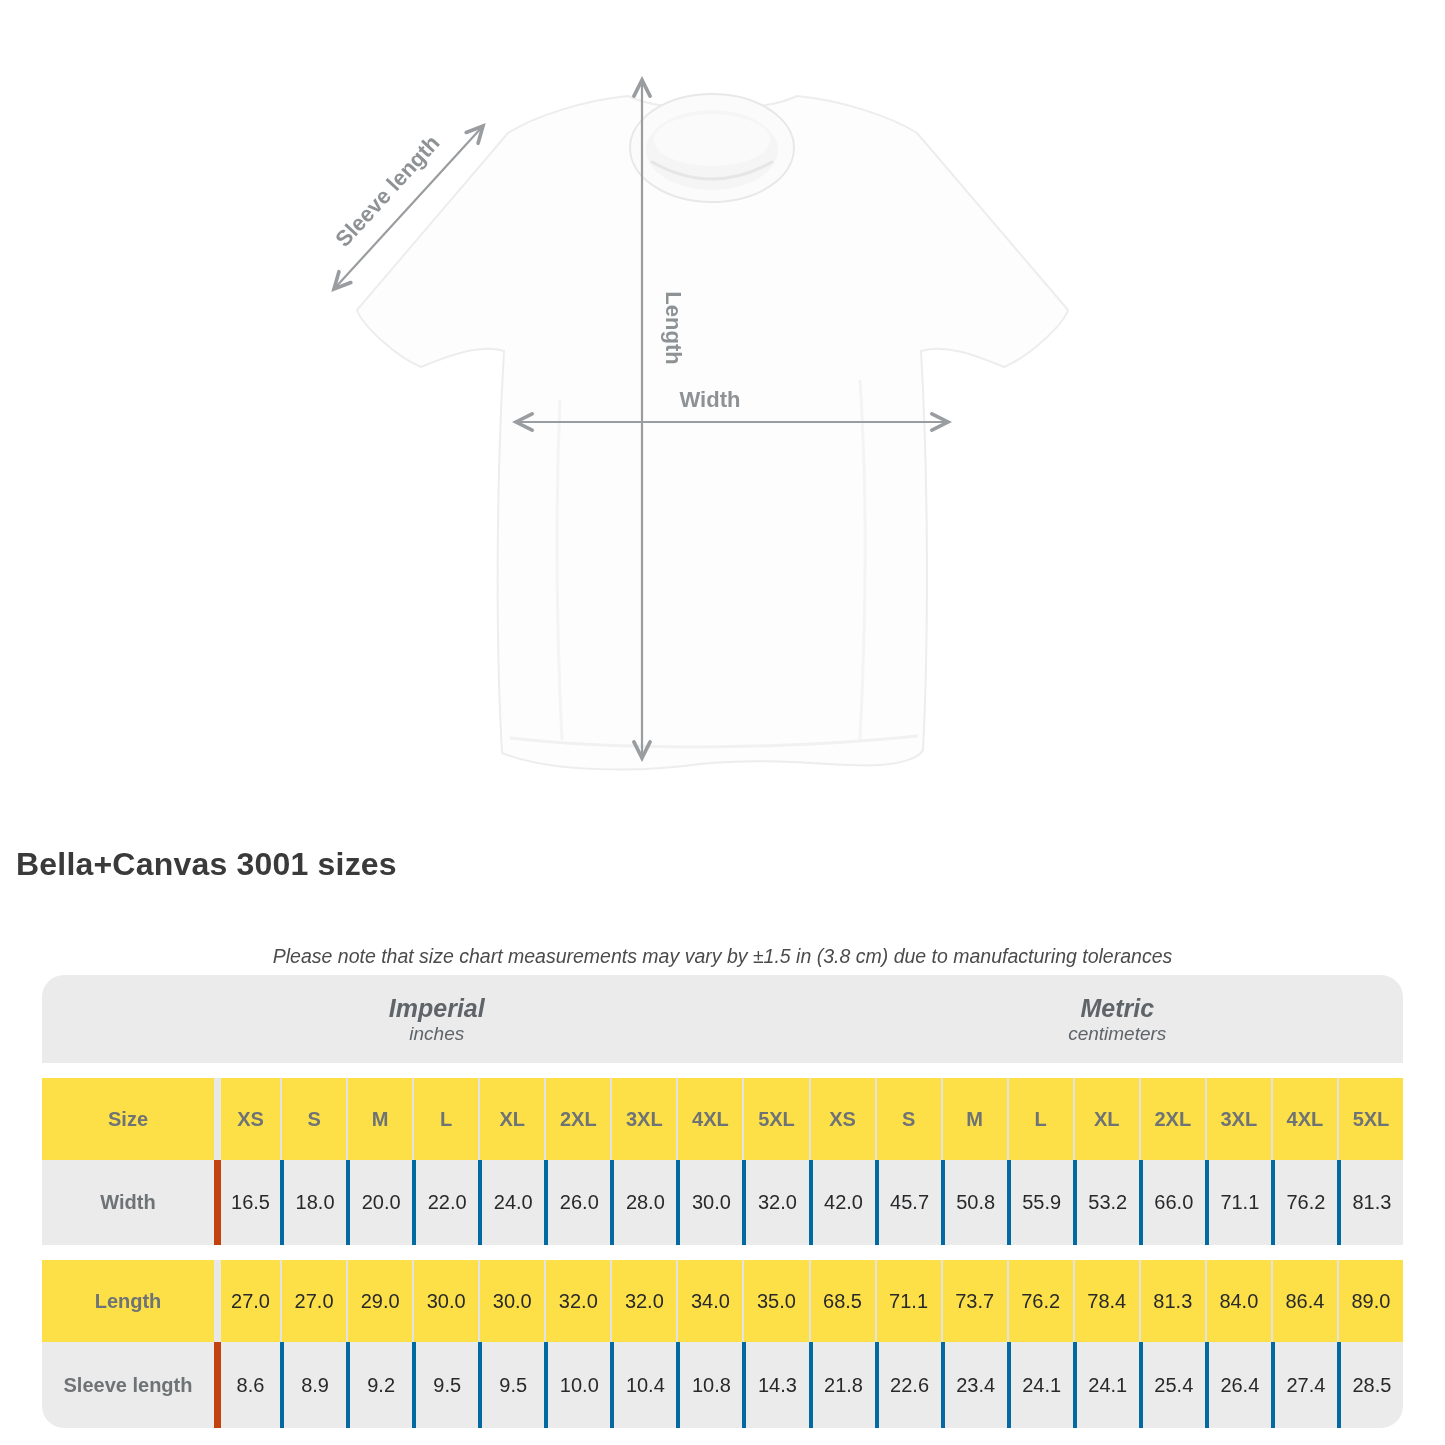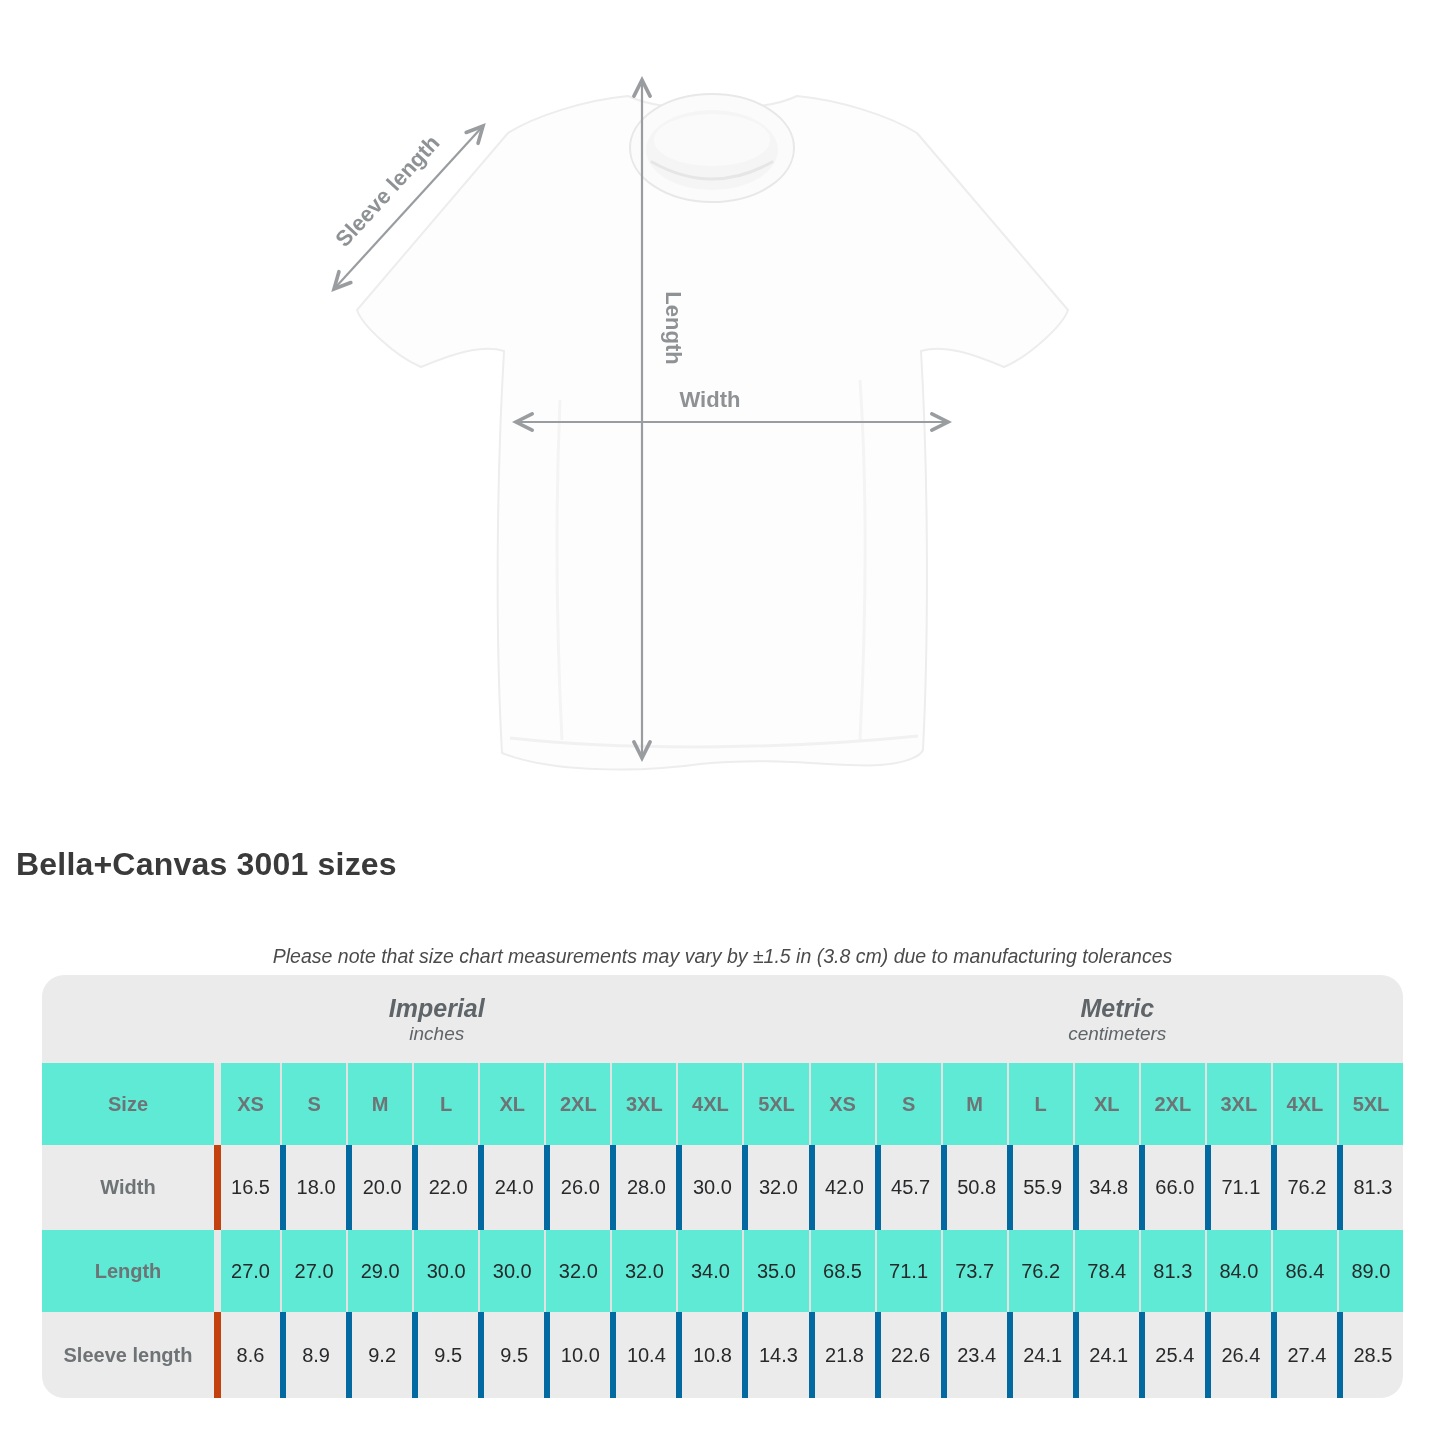--- a/index.html
+++ b/index.html
@@ -26,23 +26,23 @@
   .gcell.imperial{grid-column:1/11;}
   .gcell.metric{grid-column:11/20;}
   .glabel{font-style:italic;font-weight:bold;font-size:25px;color:#5f6468;}
   .gunit{font-style:italic;font-size:19px;color:#5f6468;}
 
   .cell{display:flex;align-items:center;justify-content:center;}
   .lbl{font-weight:bold;font-size:20px;color:#6e7376;}
   .val{font-size:20px;color:#28292b;}
 
   .row-gray{background:#ebebeb;}
-  .row-white{background:#5eead4;}
+  .row-white{background:#fde047;margin-top:15px;}
   .row-white .dcell{border-left:2px solid #e3e3e3;}
-  .row-gray  .dcell{border-left:6px solid #0369a1;}
+  .row-gray  .dcell{border-left:4px solid #0369a1;}
   .row-white .dcell.first{border-left:7px solid #e8e8e8;}
   .row-gray  .dcell.first{border-left:7px solid #c2410c;}
 </style>
 </head>
 <body>
 
 <div class="page">
 
   <svg class="shirt-svg" width="1445" height="830" viewBox="0 0 1445 830">
     <defs>
@@ -129,21 +129,21 @@
         <div class="cell dcell val">22.0</div>
         <div class="cell dcell val">24.0</div>
         <div class="cell dcell val">26.0</div>
         <div class="cell dcell val">28.0</div>
         <div class="cell dcell val">30.0</div>
         <div class="cell dcell val">32.0</div>
         <div class="cell dcell val">42.0</div>
         <div class="cell dcell val">45.7</div>
         <div class="cell dcell val">50.8</div>
         <div class="cell dcell val">55.9</div>
-        <div class="cell dcell val">34.8</div>
+        <div class="cell dcell val">53.2</div>
         <div class="cell dcell val">66.0</div>
         <div class="cell dcell val">71.1</div>
         <div class="cell dcell val">76.2</div>
         <div class="cell dcell val">81.3</div>
       </div>
       <div class="cols row-white">
         <div class="cell lblcell lbl">Length</div>
         <div class="cell dcell val first">27.0</div>
         <div class="cell dcell val">27.0</div>
         <div class="cell dcell val">29.0</div>

